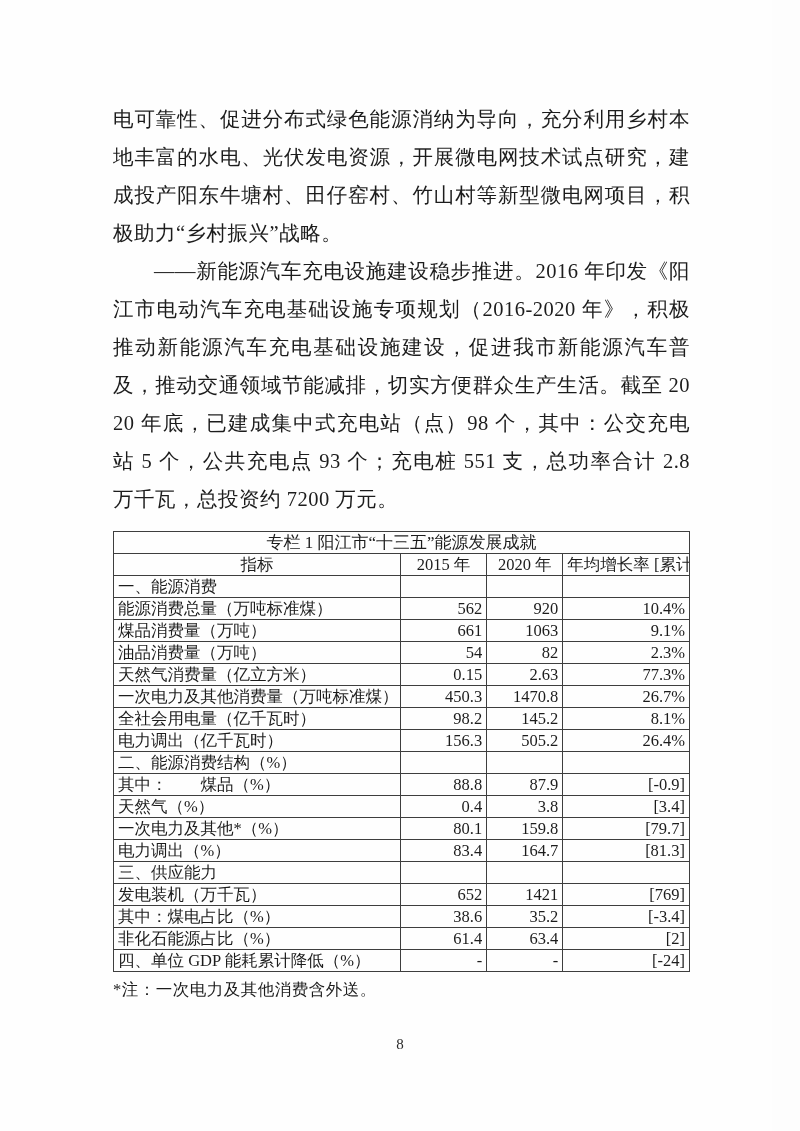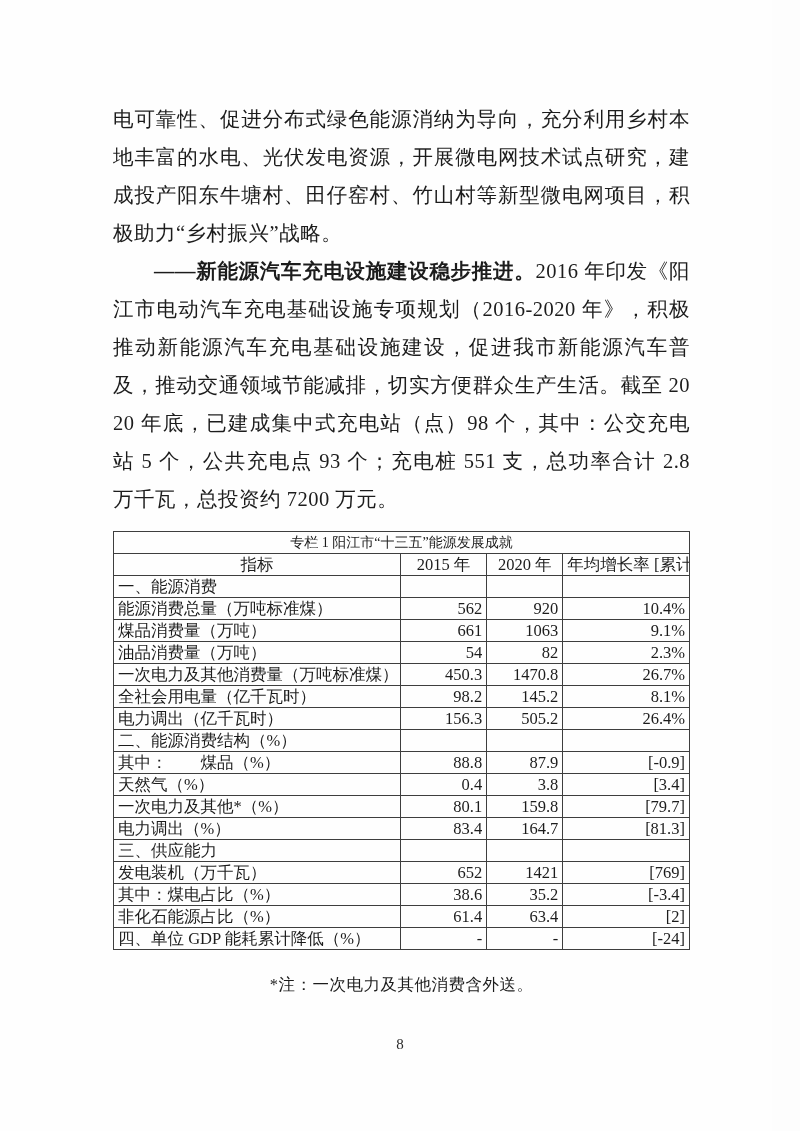--- a/index.html
+++ b/index.html
@@ -22,56 +22,55 @@
     width: 577px;
   }
   .body-text {
     font-size: 20.5px;
     line-height: 38px;
     text-align: justify;
     word-break: break-all;
     letter-spacing: 0.5px;
   }
   .para-2 { text-indent: 2em; }
-  .lead-bold { font-weight: bold; }
+  .lead-bold { font-weight: normal; }
   table.energy {
     margin-top: 13px;
     width: 577px;
     border-collapse: collapse;
     table-layout: fixed;
     font-size: 16.5px;
   }
   table.energy th, table.energy td {
     border: 1px solid #3e3e3e;
     padding: 1px 4px;
     line-height: 19px;
     height: 21px;
     font-weight: normal;
     overflow: hidden;
     white-space: nowrap;
   }
   th.table-title {
     font-weight: bold;
     text-align: center;
-    font-size: 14px;
+    font-size: 17px;
     height: 25px;
   }
   tr.header-row th { text-align: center; vertical-align: middle; }
   th.pre { white-space: pre-line; line-height: 21px; }
   td.val { text-align: right; }
   .bold { font-weight: normal; }
   td.ind0 { padding-left: 7px; }
   td.ind1 { padding-left: 31px; }
   td.ind2 { padding-left: 58px; }
   td.ind3 { padding-left: 81px; }
   .footnote {
-    margin-top: 24px;
+    margin-top: 7px;
     font-size: 16.5px;
     letter-spacing: 0.5px;
-    text-align: center;
   }
   .page-number {
     position: absolute;
     top: 1036px; left: 0;
     width: 800px;
     text-align: center;
     font-size: 15px;
     color: #2a2a2a;
   }
 </style>
@@ -123,20 +122,26 @@
             <td class="val">1063</td>
             <td class="val">9.1%</td>
           </tr>
           <tr>
             <td class="ind0">油品消费量（万吨）</td>
             <td class="val">54</td>
             <td class="val">82</td>
             <td class="val">2.3%</td>
           </tr>
           <tr>
+            <td class="ind0">天然气消费量（亿立方米）</td>
+            <td class="val">0.15</td>
+            <td class="val">2.63</td>
+            <td class="val">77.3%</td>
+          </tr>
+          <tr>
             <td class="ind0">一次电力及其他消费量（万吨标准煤）</td>
             <td class="val">450.3</td>
             <td class="val">1470.8</td>
             <td class="val">26.7%</td>
           </tr>
           <tr>
             <td class="ind0">全社会用电量（亿千瓦时）</td>
             <td class="val">98.2</td>
             <td class="val">145.2</td>
             <td class="val">8.1%</td>

